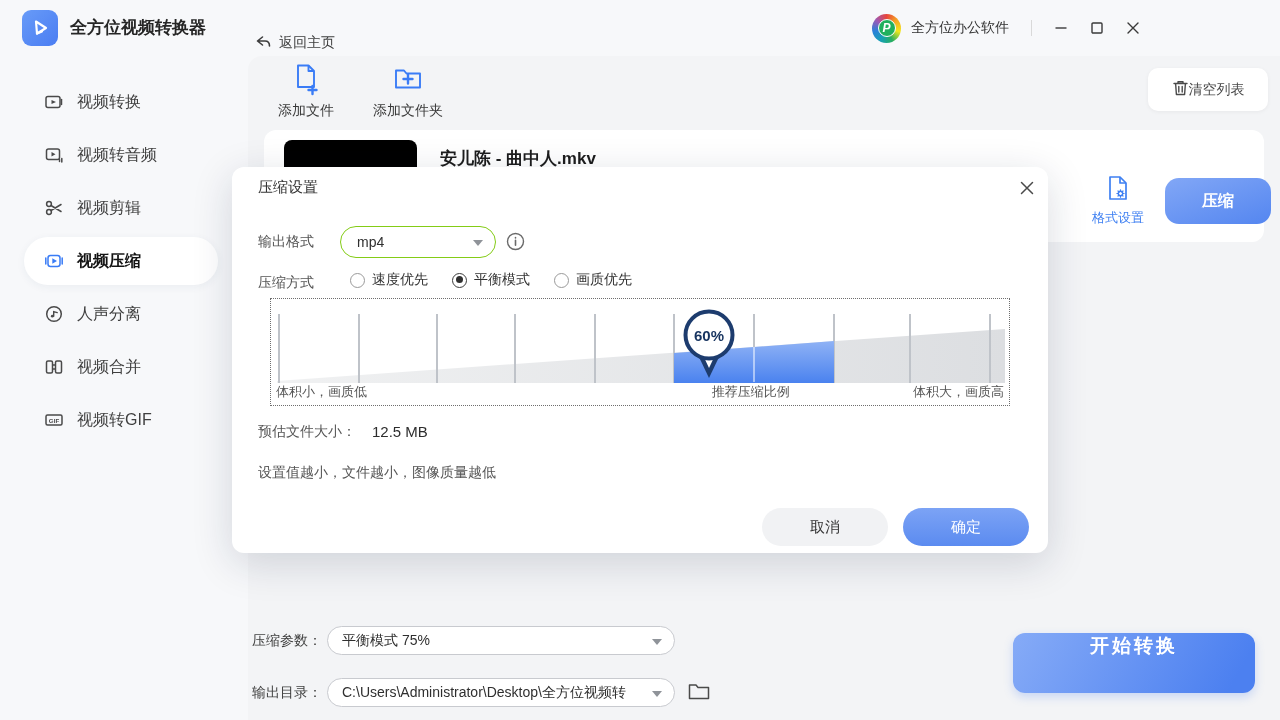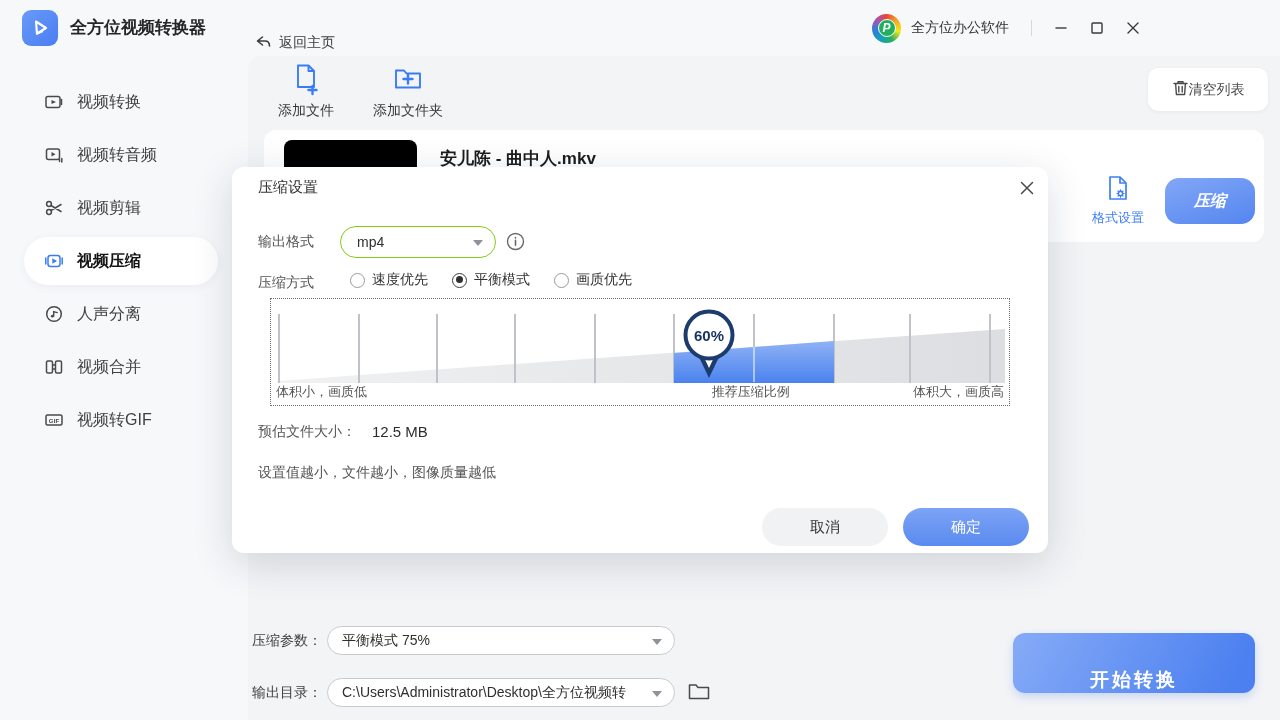--- a/index.html
+++ b/index.html
@@ -42,37 +42,37 @@
   .tool-folder { left:112px; width:96px; }
   .clear-btn { position:absolute; left:900px; top:12px; width:120px; height:43px; background:#fff; border-radius:10px;
                box-shadow:0 1px 4px rgba(0,0,0,.05); display:flex; align-items:center; justify-content:center; gap:0;
                font-size:14px; color:#4a4a4a; cursor:pointer; }
 
   .file-card { position:absolute; left:16px; top:74px; width:1000px; height:112px; background:#fff; border-radius:12px;text-align:right; }
   .thumb { position:absolute; left:20px; top:10px; width:133px; height:78px; background:#000; border-radius:8px; }
   .file-name { position:absolute; left:176px; top:17px; font-size:17px; font-weight:700; color:#1d1d1d; }
   .fmt-set { position:absolute; left:804px; top:44px; width:100px; display:flex; flex-direction:column; align-items:center;
              gap:2px; color:#3f80f2; font-size:13px; cursor:pointer; }
-  .compress-btn { position:absolute; left:901px; top:48px; width:90px; height:46px; border-radius:14px;
+  .compress-btn { position:absolute; left:901px; top:48px; width:106px; height:46px; border-radius:14px;
                   background:linear-gradient(160deg,#82a7f6,#5486f0); color:#fff; font-size:16px; font-weight:700;
-                  display:flex; align-items:center; justify-content:center; cursor:pointer;font-style:italic; }
+                  display:flex; align-items:center; justify-content:center; cursor:pointer; }
 
   
   .b-label { position:absolute; left:4px; height:29px; line-height:29px; font-size:14px; color:#3f3f3f; }
   .select { position:absolute; left:79px; width:348px; height:29px; background:#fff; border:1px solid #c8cacf;
             border-radius:15px; font-size:14px; color:#2f2f2f; line-height:27px; padding:0 26px 0 14px;
             white-space:nowrap; overflow:hidden; cursor:pointer; }
   .caret { position:absolute; right:12px; top:50%; margin-top:-2px; width:0; height:0;
            border-left:5px solid transparent; border-right:5px solid transparent; border-top:6px solid #8f9399; }
   .row1 { top:570px; } .row1l { top:570px; }
   .row2 { top:622px; } .row2l { top:622px; }
   .folder-open { position:absolute; left:440px; top:626px; cursor:pointer; }
   .start-btn { position:absolute; left:765px; top:577px; width:242px; height:60px; border-radius:12px;
                background:linear-gradient(120deg,#86abf7 0%,#4c80f0 90%); color:#fff; font-size:19px; font-weight:700;
-               letter-spacing:3px; display:flex; align-items:flex-end; justify-content:center; cursor:pointer;
+               letter-spacing:3px; display:flex; align-items:flex-start; justify-content:center; cursor:pointer;
                box-shadow:0 4px 10px rgba(76,128,240,.25); }
 
   
   .modal { position:absolute; left:232px; top:167px; width:816px; height:386px; background:#fff; border-radius:12px;
            box-shadow:0 10px 40px rgba(20,30,60,.16); z-index:20; }
   .m-title { position:absolute; left:26px; top:11px; font-size:15px; color:#333; }
   .m-close { position:absolute; left:784px; top:10px; width:22px; height:22px; display:flex; align-items:center;
              justify-content:center; cursor:pointer; }
   .m-label { position:absolute; left:26px; font-size:14px; color:#555; }
   .m-select { position:absolute; left:108px; top:59px; width:156px; height:32px; border:1px solid #84cc16;

